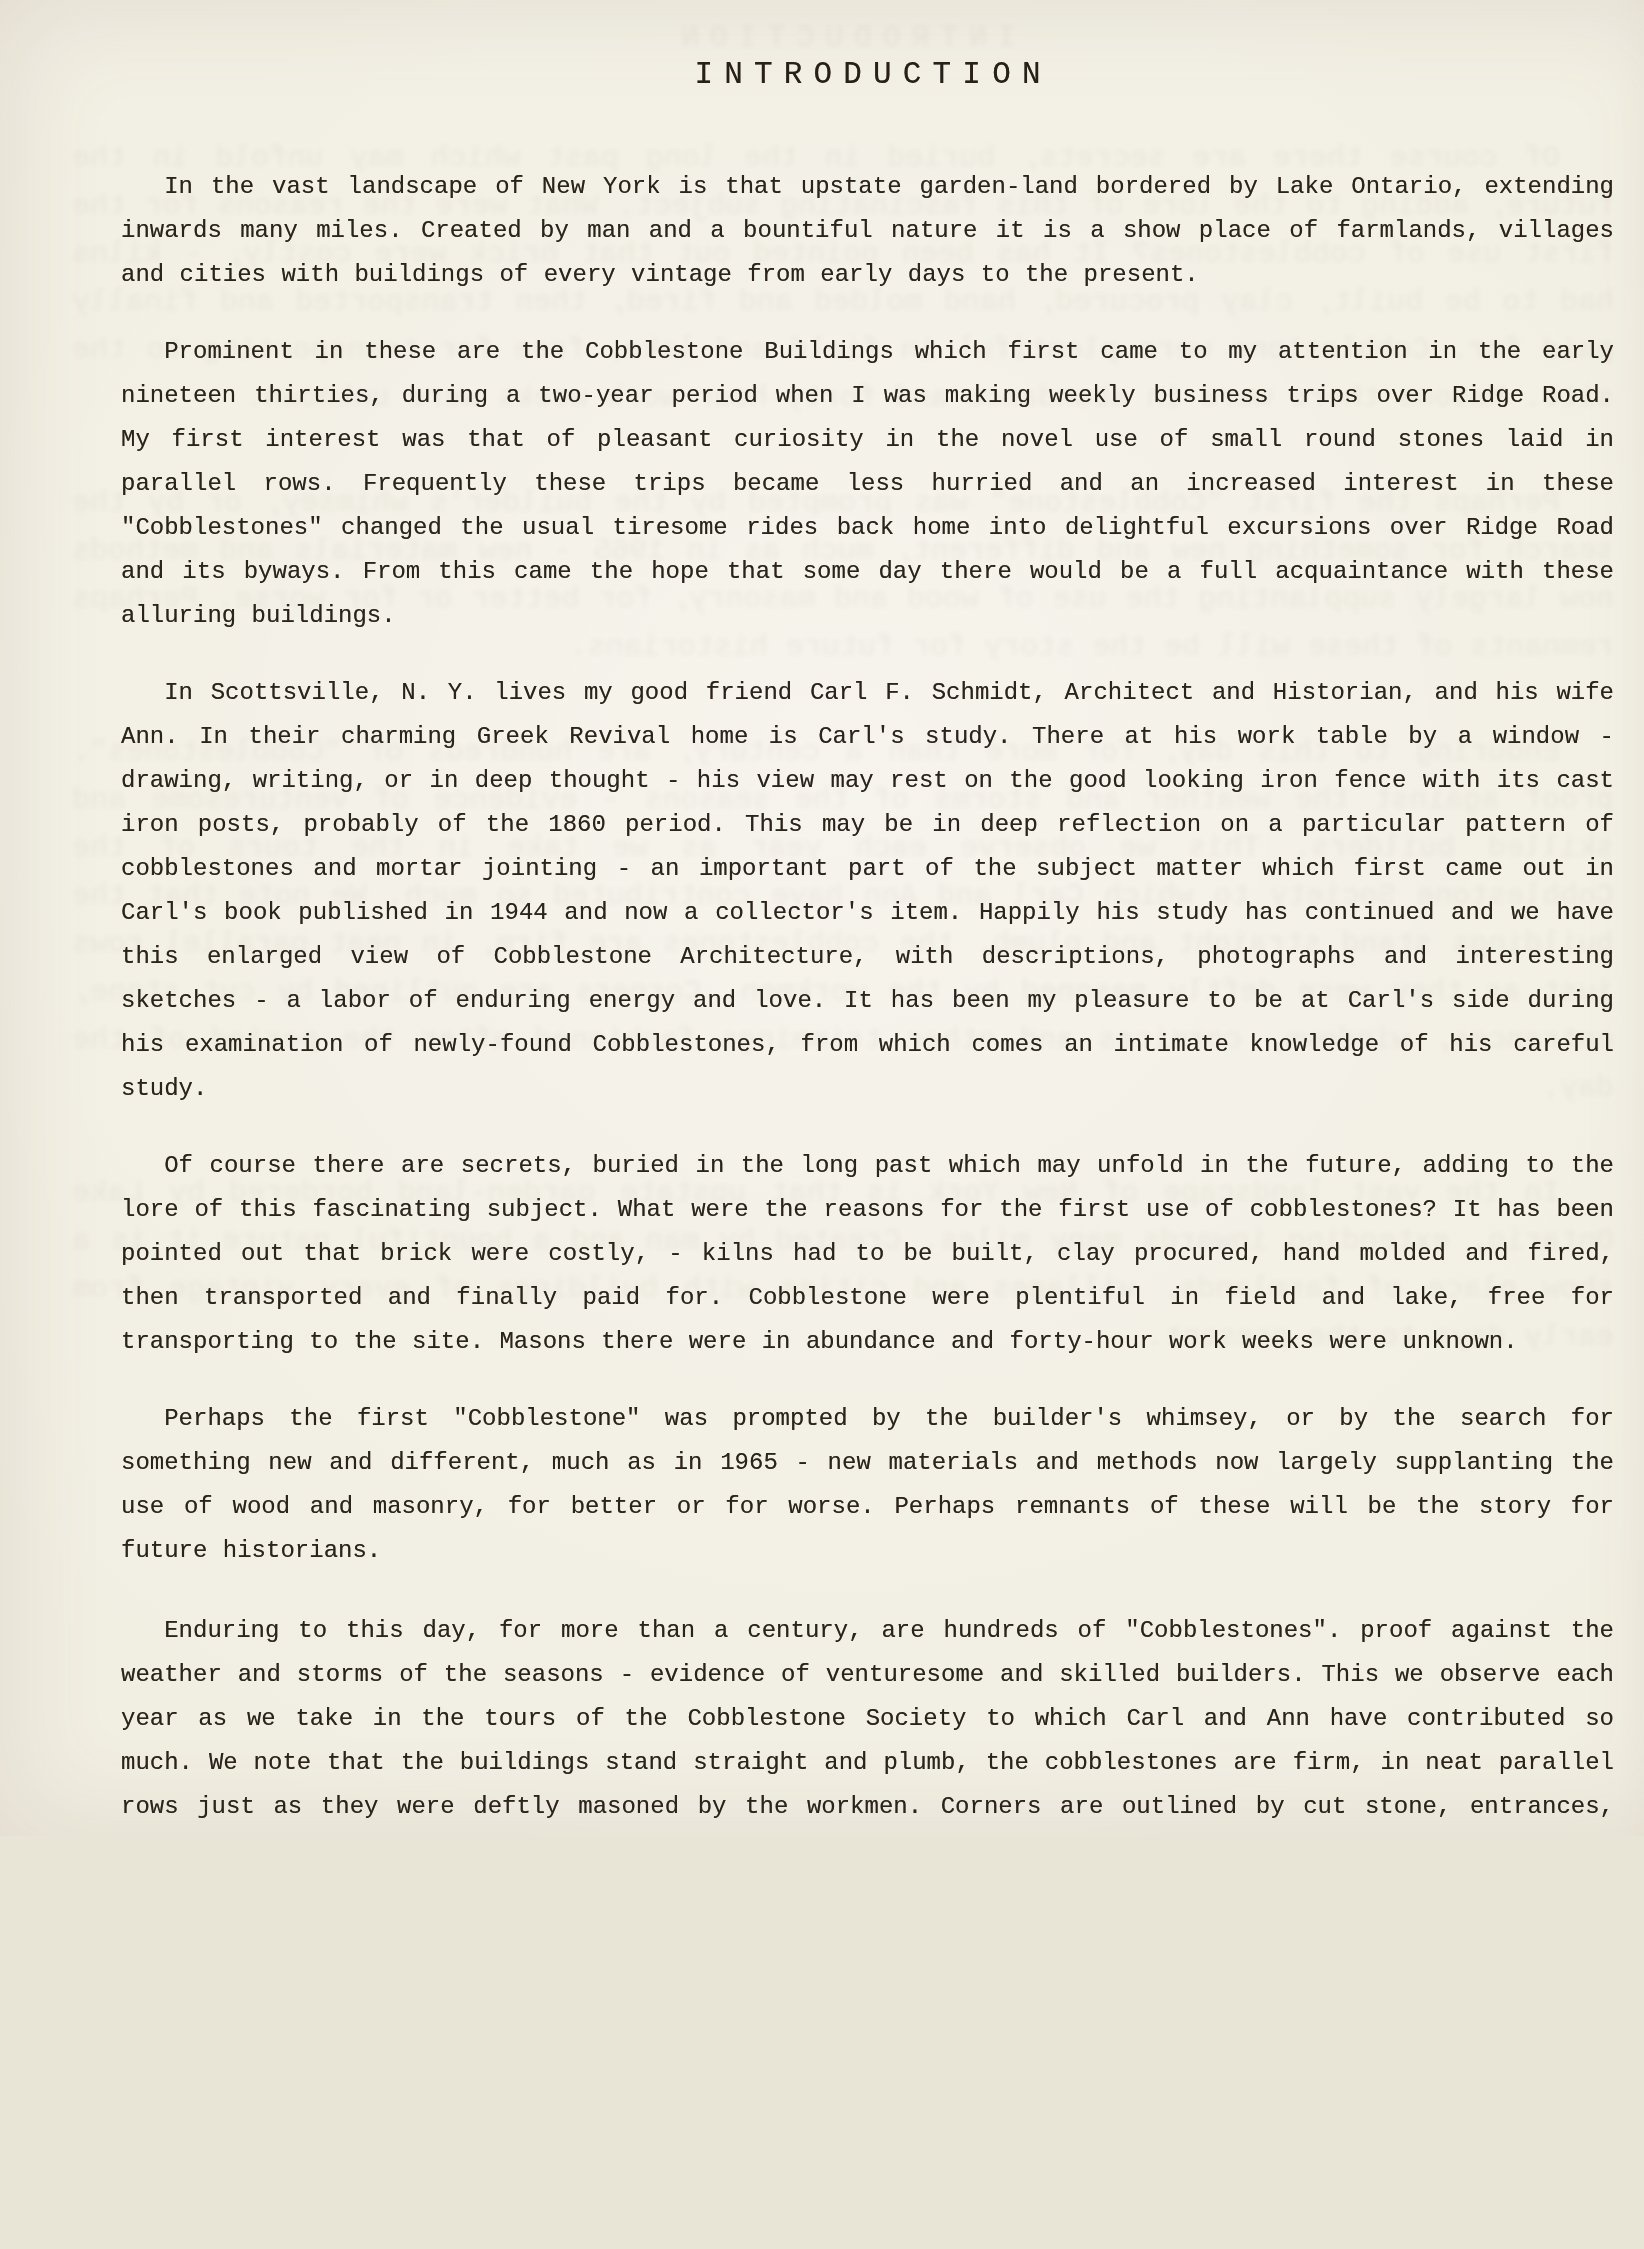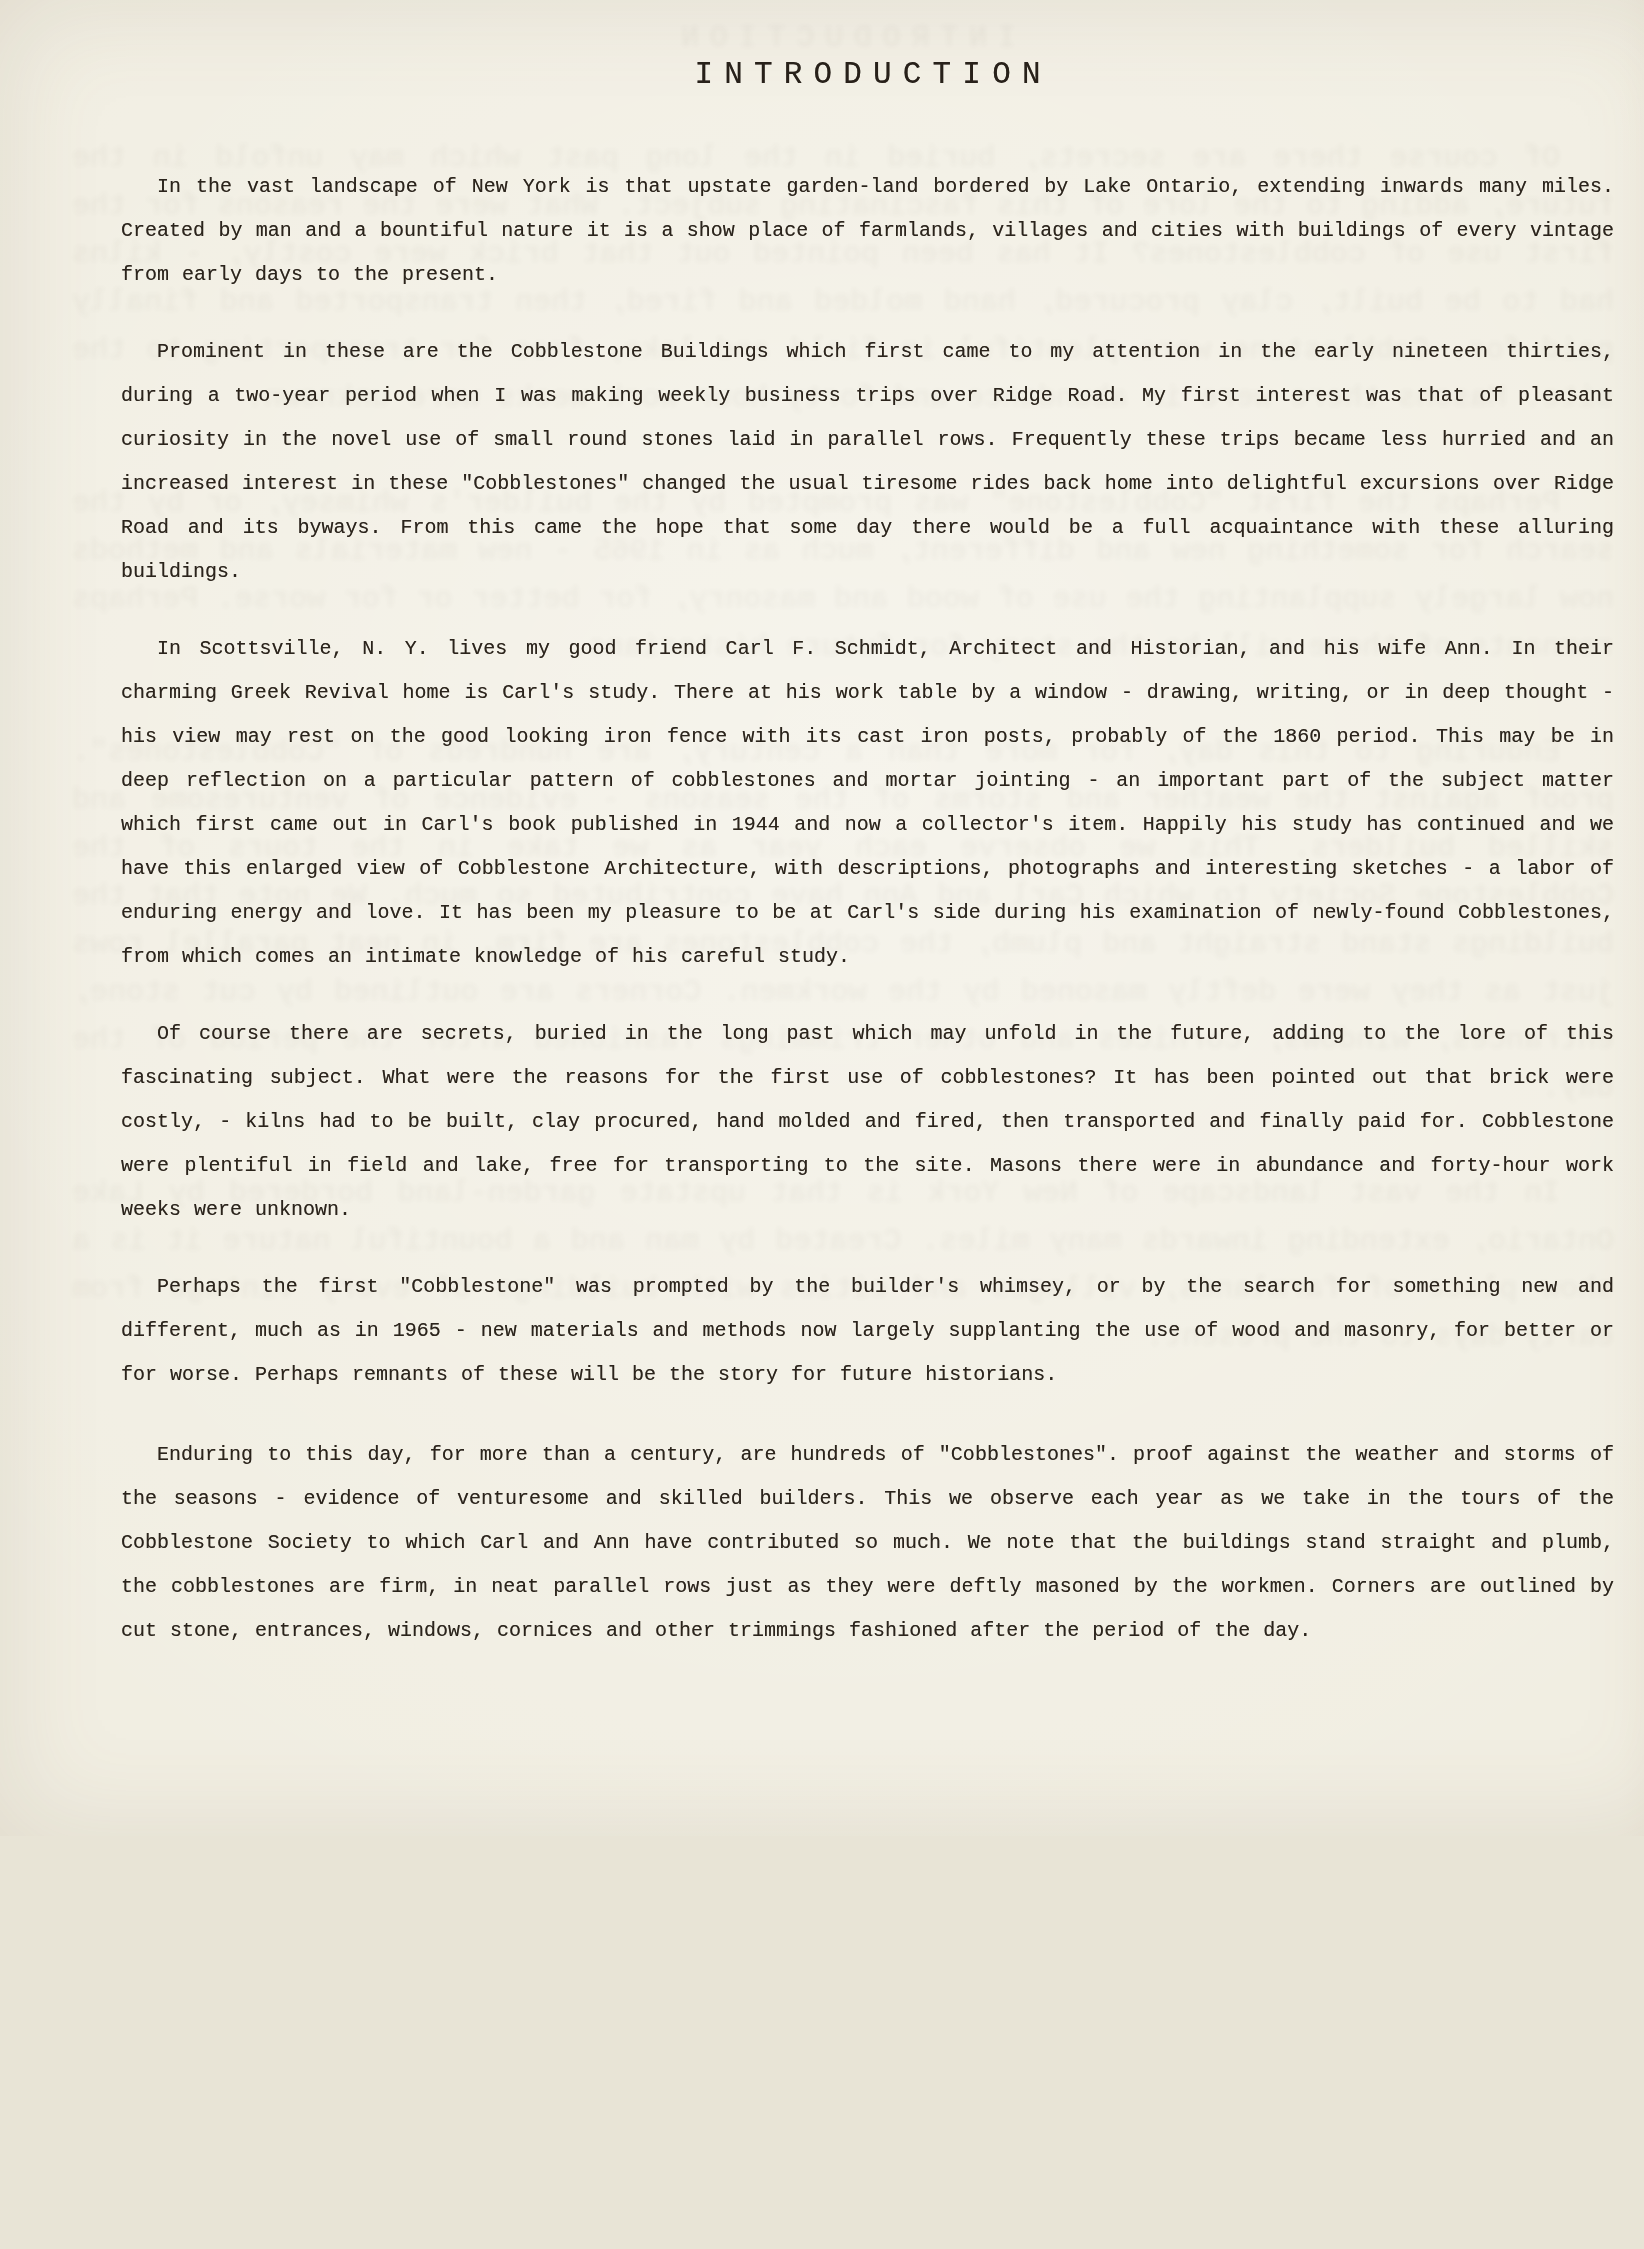--- a/index.html
+++ b/index.html
@@ -62,21 +62,21 @@
     line-height: 38px;
     text-align: center;
     letter-spacing: 0.36em;
     padding-left: 0.36em; 
     color: #28211a;
     text-shadow: 0 0 0.5px rgba(40,33,26,0.55);
   }
 
   .para {
     margin: 0 0 33px 0;
-    font-size: 20px;
+    font-size: 24px;
     line-height: 44px;
     text-align: justify;
     text-align-last: left;
     text-indent: 3ch;
     word-spacing: 1px;
     text-shadow: 0 0 0.5px rgba(43,36,28,0.5);
   }
 
   .para:last-child { margin-bottom: 0; margin-top: 36px; }
 </style>

